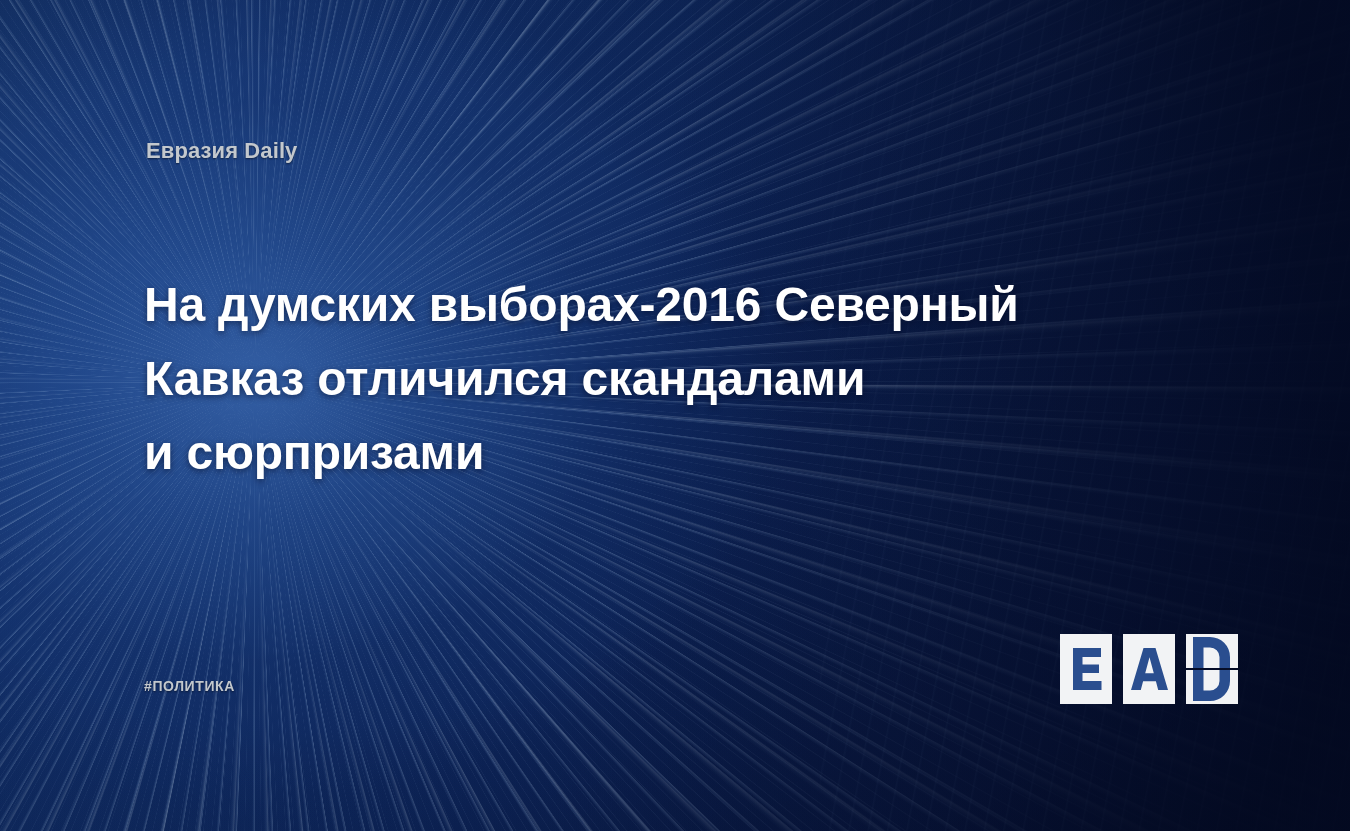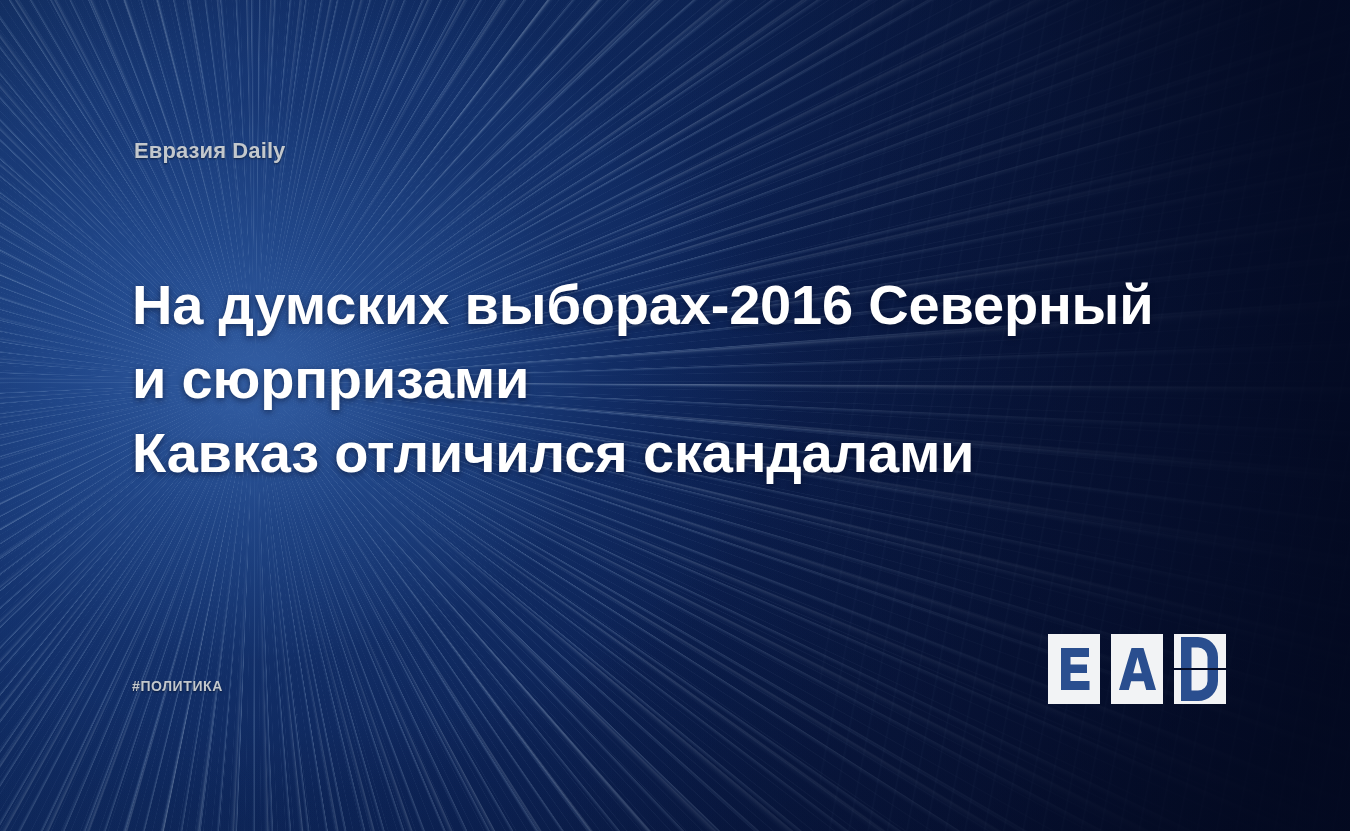--- a/index.html
+++ b/index.html
@@ -192,40 +192,41 @@
       radial-gradient(circle 1.4px at 58% 28%, rgba(200,222,252,0.40) 0, rgba(0,0,0,0) 100%),
       radial-gradient(circle 1.0px at 77% 72%, rgba(200,222,252,0.35) 0, rgba(0,0,0,0) 100%),
       radial-gradient(circle 1.2px at 88% 14%, rgba(200,222,252,0.30) 0, rgba(0,0,0,0) 100%),
       radial-gradient(circle 1.0px at 22% 86%, rgba(200,222,252,0.40) 0, rgba(0,0,0,0) 100%);
   }
 
   
   .content {
     position: absolute;
     inset: 0;
+    margin-left: 12px;
   }
 
   .brand {
     position: absolute;
     left: 134px;
     top: 138px;
     font-size: 22px;
     font-weight: bold;
     letter-spacing: 0.1px;
     color: #c3c8cd;
     text-shadow: 0 1px 2px rgba(0,0,0,0.45);
     white-space: nowrap;
   }
 
   .headline {
     position: absolute;
     left: 132px;
     top: 268px;
     width: 1000px;
-    font-size: 56px;
+    font-size: 48px;
     line-height: 74px;
     font-weight: bold;
     color: #ffffff;
     letter-spacing: -0.2px;
     text-shadow: 0 2px 6px rgba(2,10,34,0.55);
   }
   .headline .hl-line {
     display: block;
     white-space: nowrap;
   }
@@ -267,22 +268,22 @@
     <div class="bg-dark-right"></div>
     <div class="bg-vignette"></div>
   </div>
 
   <div class="content">
 
     <div class="brand">Евразия Daily</div>
 
     <div class="headline">
       <span class="hl-line">На думских выборах-2016 Северный</span>
+      <span class="hl-line">Кавказ отличился скандалами</span>
       <span class="hl-line">и сюрпризами</span>
-      <span class="hl-line">Кавказ отличился скандалами</span>
     </div>
 
     <div class="hashtag">#ПОЛИТИКА</div>
 
     <div class="ea-logo">
       <svg width="178" height="74" viewBox="0 0 178 74" xmlns="http://www.w3.org/2000/svg">
 
         <rect x="0" y="2" width="52" height="70" fill="#f2f3f5"></rect>
         <path d="M13 16 H41 V25 H22.5 V32.5 H39 V41 H22.5 V49 H41.5 V58 H13 Z" fill="#2a4e8f"></path>
 

